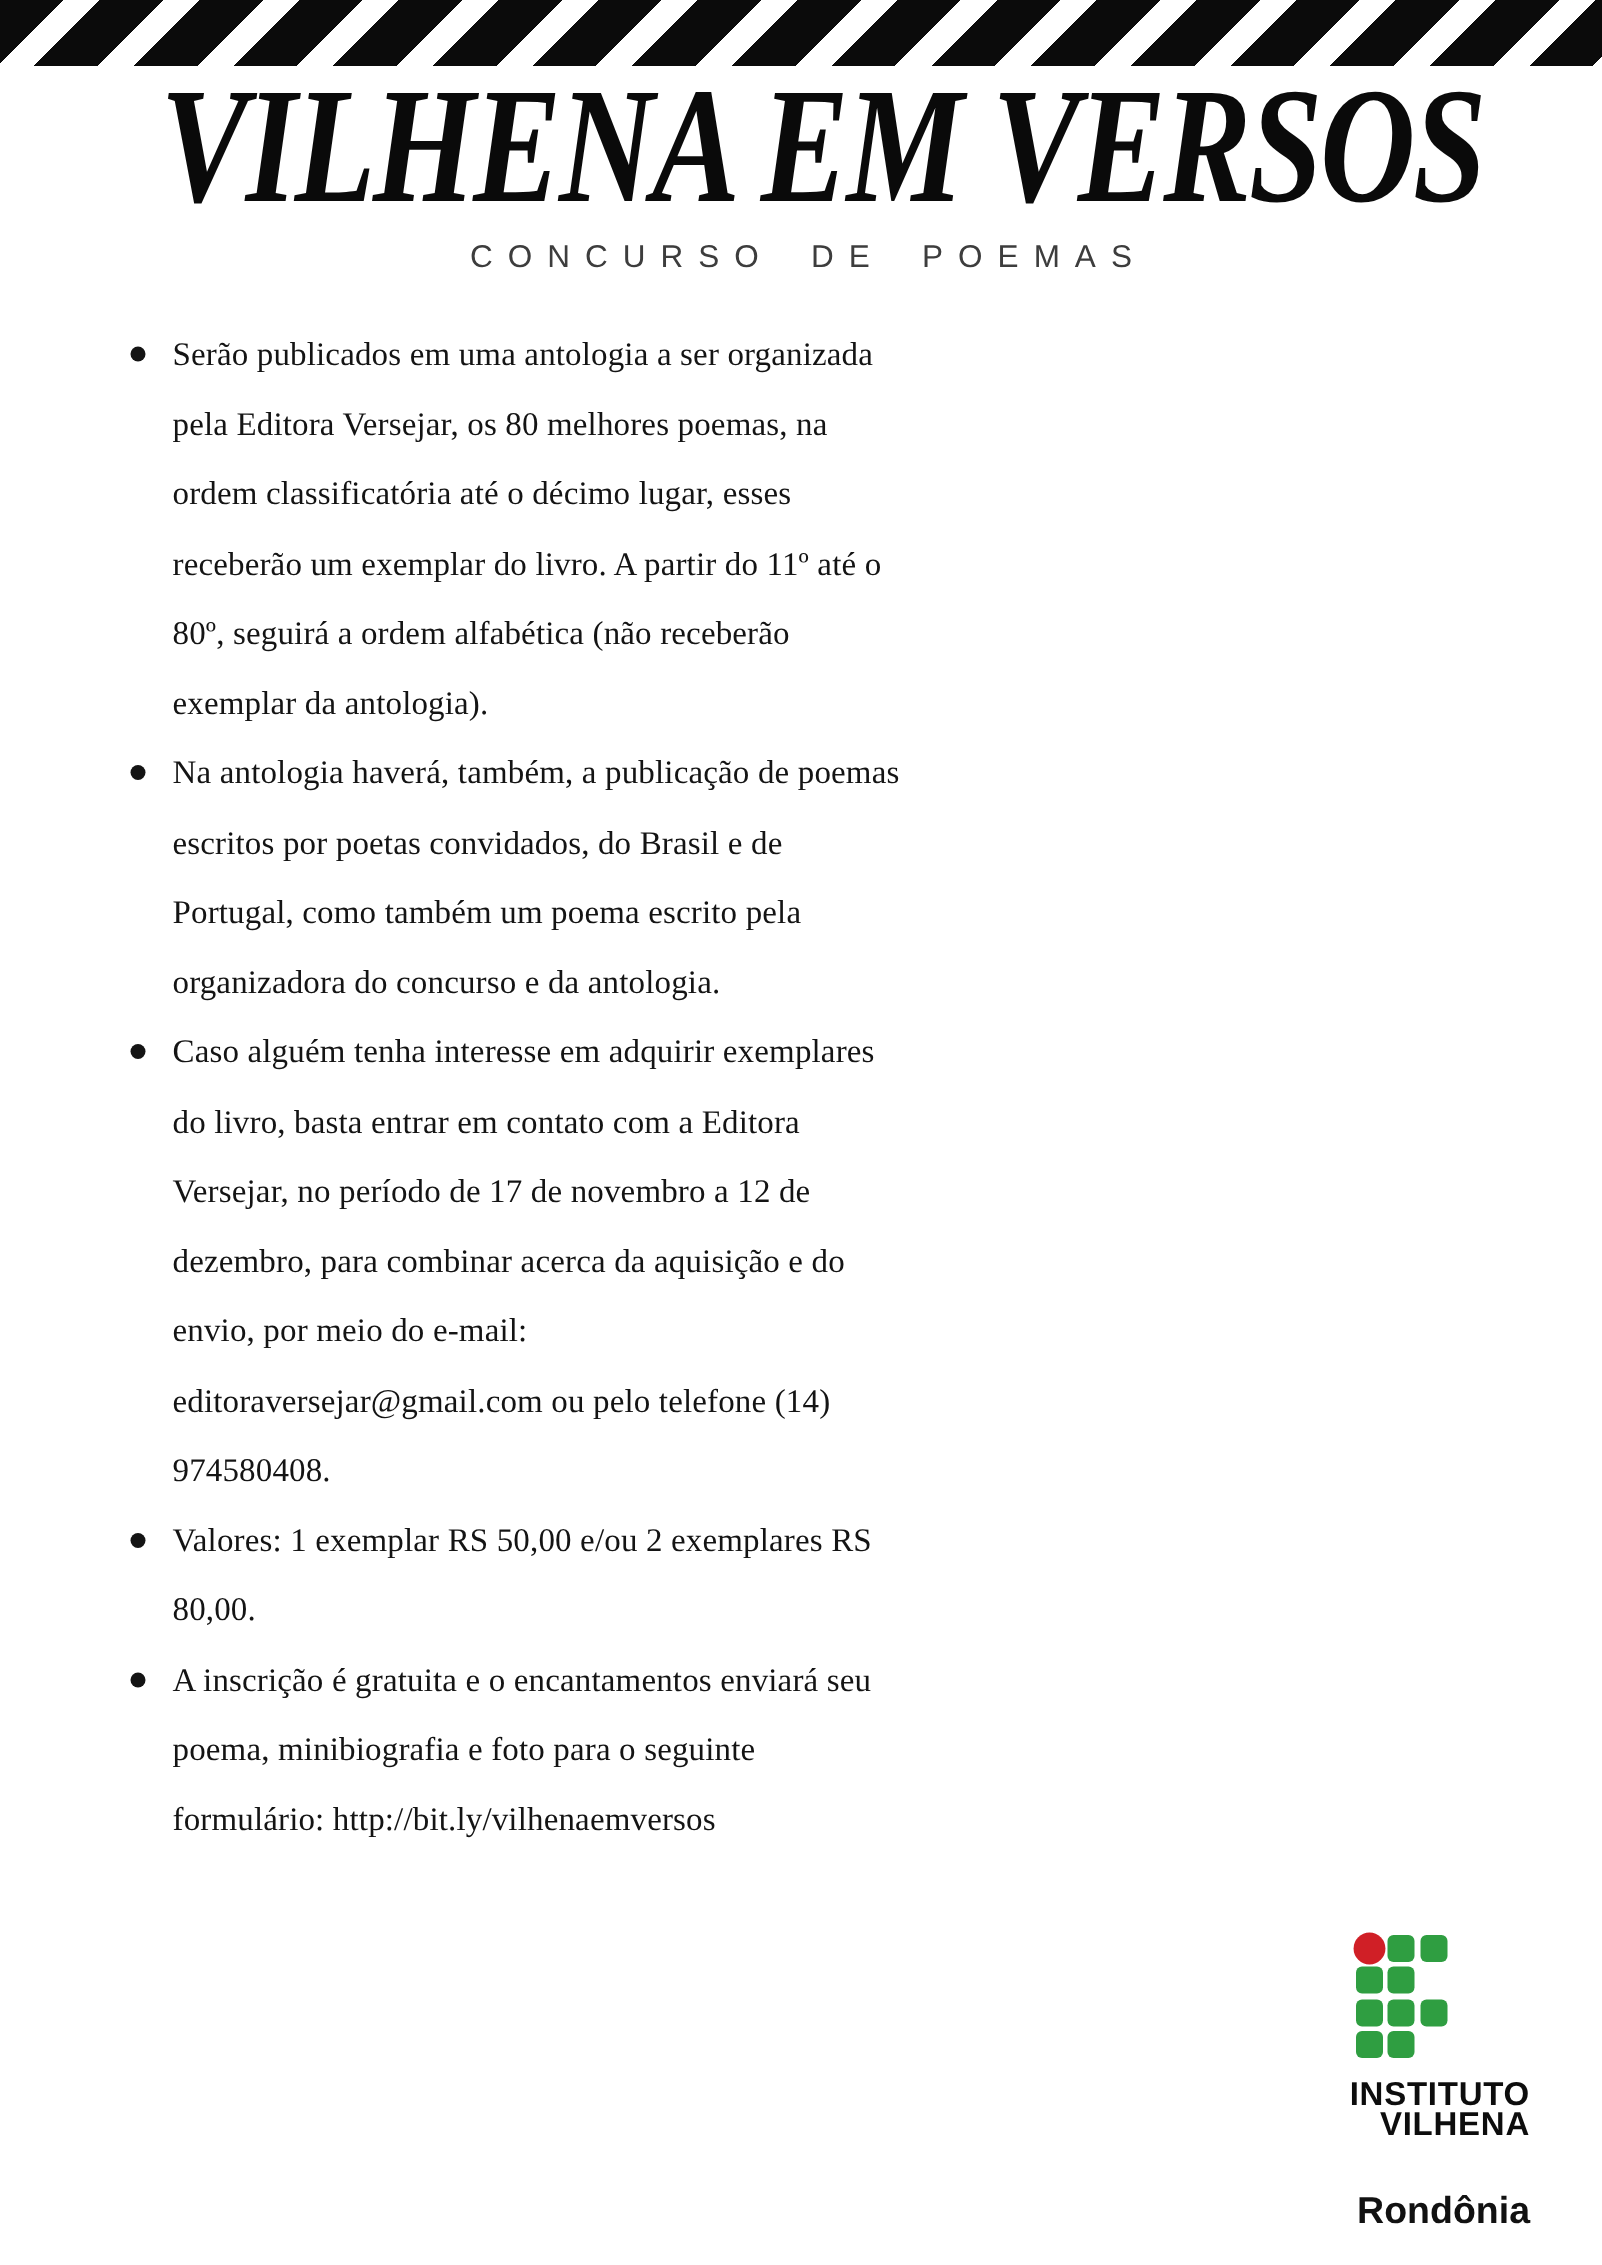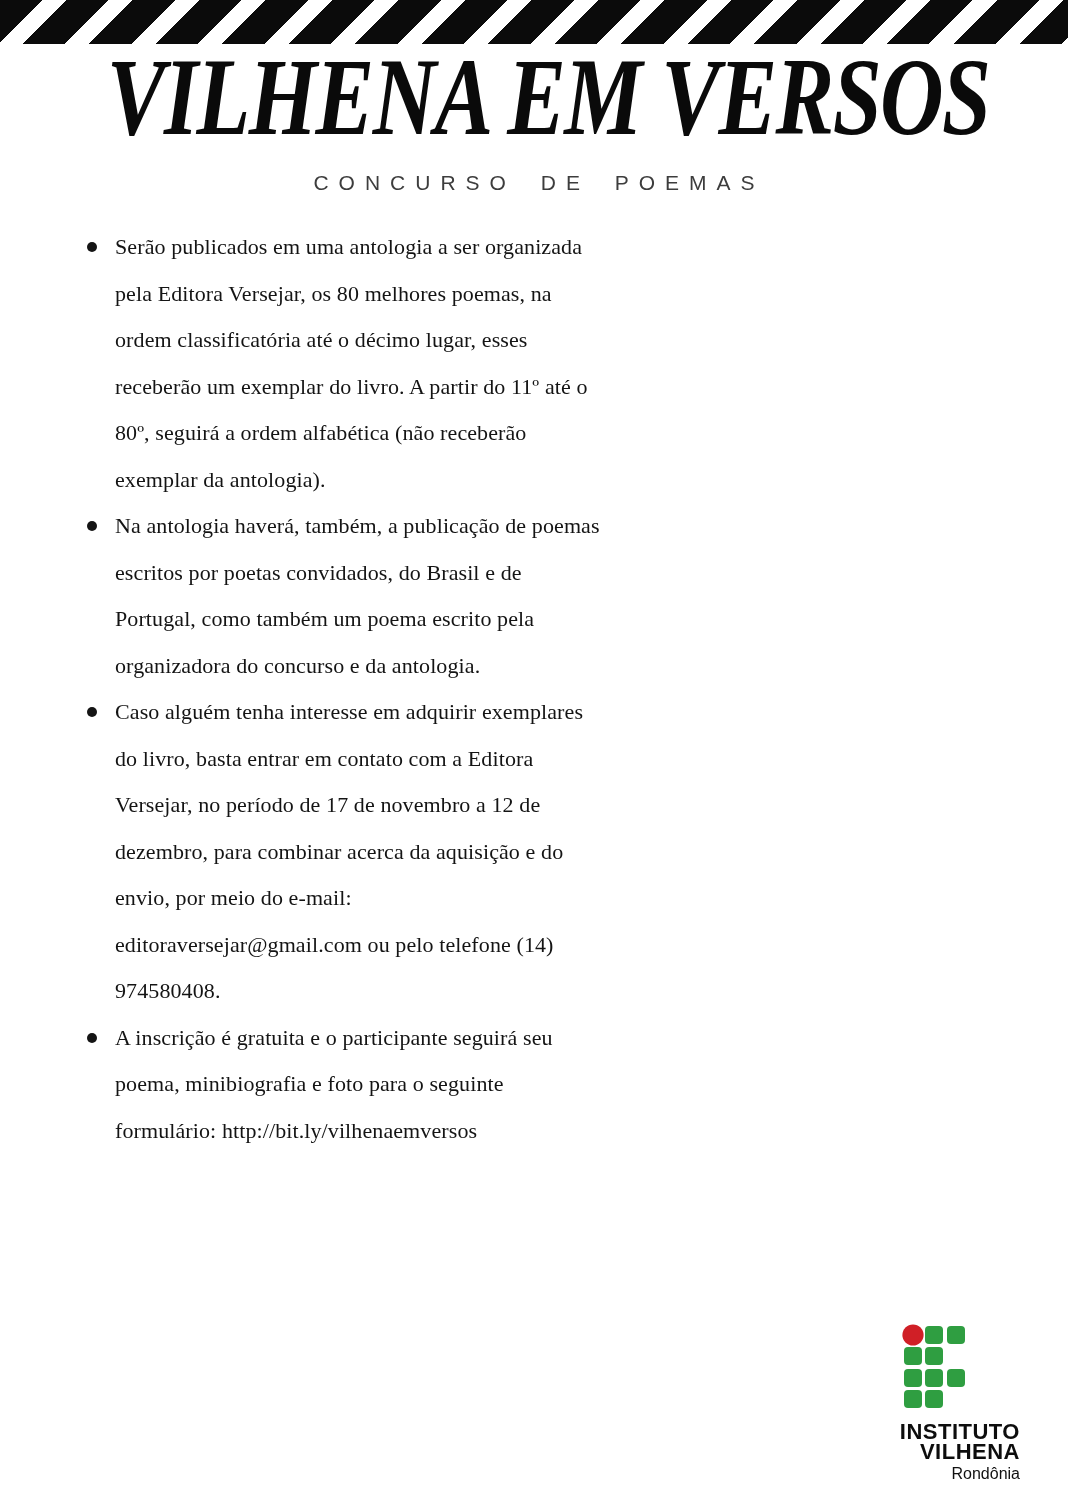--- a/index.html
+++ b/index.html
@@ -34,21 +34,21 @@
     font-weight: 700;
     font-size: 110px;
     line-height: 110px;
     letter-spacing: -2px;
     color: #0a0a0a;
     transform: scaleX(0.80);
     transform-origin: 50% 50%;
   }
 
   .subtitle {
-    margin-top: 16px;
+    margin-top: 5px;
     text-align: center;
     font-family: "Liberation Sans", sans-serif;
     font-weight: 400;
     font-size: 21px;
     line-height: 30px;
     letter-spacing: 10px;
     word-spacing: 9px;
     padding-left: 10px; 
     color: var(--subtitle, #3d3d3d);
   }
@@ -108,24 +108,25 @@
   .logo-line1, .logo-line2 {
     font-family: "Liberation Sans", sans-serif;
     font-weight: 700;
     font-size: 22px;
     line-height: 20px;
     letter-spacing: 0.5px;
     color: #0d0d0d;
   }
   .logo-line3 {
     font-family: "Liberation Sans", sans-serif;
-    font-weight: 400;
-    font-size: 16px;
+    font-weight: 700;
+    font-size: 25px;
     line-height: 24px;
     color: #111111;
+    margin-top: 36px;
   }
 </style>
 </head>
 <body>
 
 <div class="stripes"></div>
 
 <h1 class="title">VILHENA EM VERSOS</h1>
 
 <div class="subtitle">CONCURSO DE POEMAS</div>
@@ -141,21 +142,23 @@
 escritos por poetas convidados, do Brasil e de
 Portugal, como também um poema escrito pela
 organizadora do concurso e da antologia.</li>
   <li>Caso alguém tenha interesse em adquirir exemplares
 do livro, basta entrar em contato com a Editora
 Versejar, no período de 17 de novembro a 12 de
 dezembro, para combinar acerca da aquisição e do
 envio, por meio do e-mail:
 editoraversejar@gmail.com ou pelo telefone (14)
 974580408.</li>
-  <li>A inscrição é gratuita e o participante seguirá seu
+  <li>Valores: 1 exemplar RS 50,00 e/ou 2 exemplares RS
+80,00.</li>
+  <li>A inscrição é gratuita e o encantamentos enviará seu
 poema, minibiografia e foto para o seguinte
 formulário: http://bit.ly/vilhenaemversos</li>
 </ul>
 
 <div class="logo">
   <div class="if-grid">
     <span class="dot"></span>
     <span class="sq"></span>
     <span class="sq"></span>
     <span class="sq"></span>

